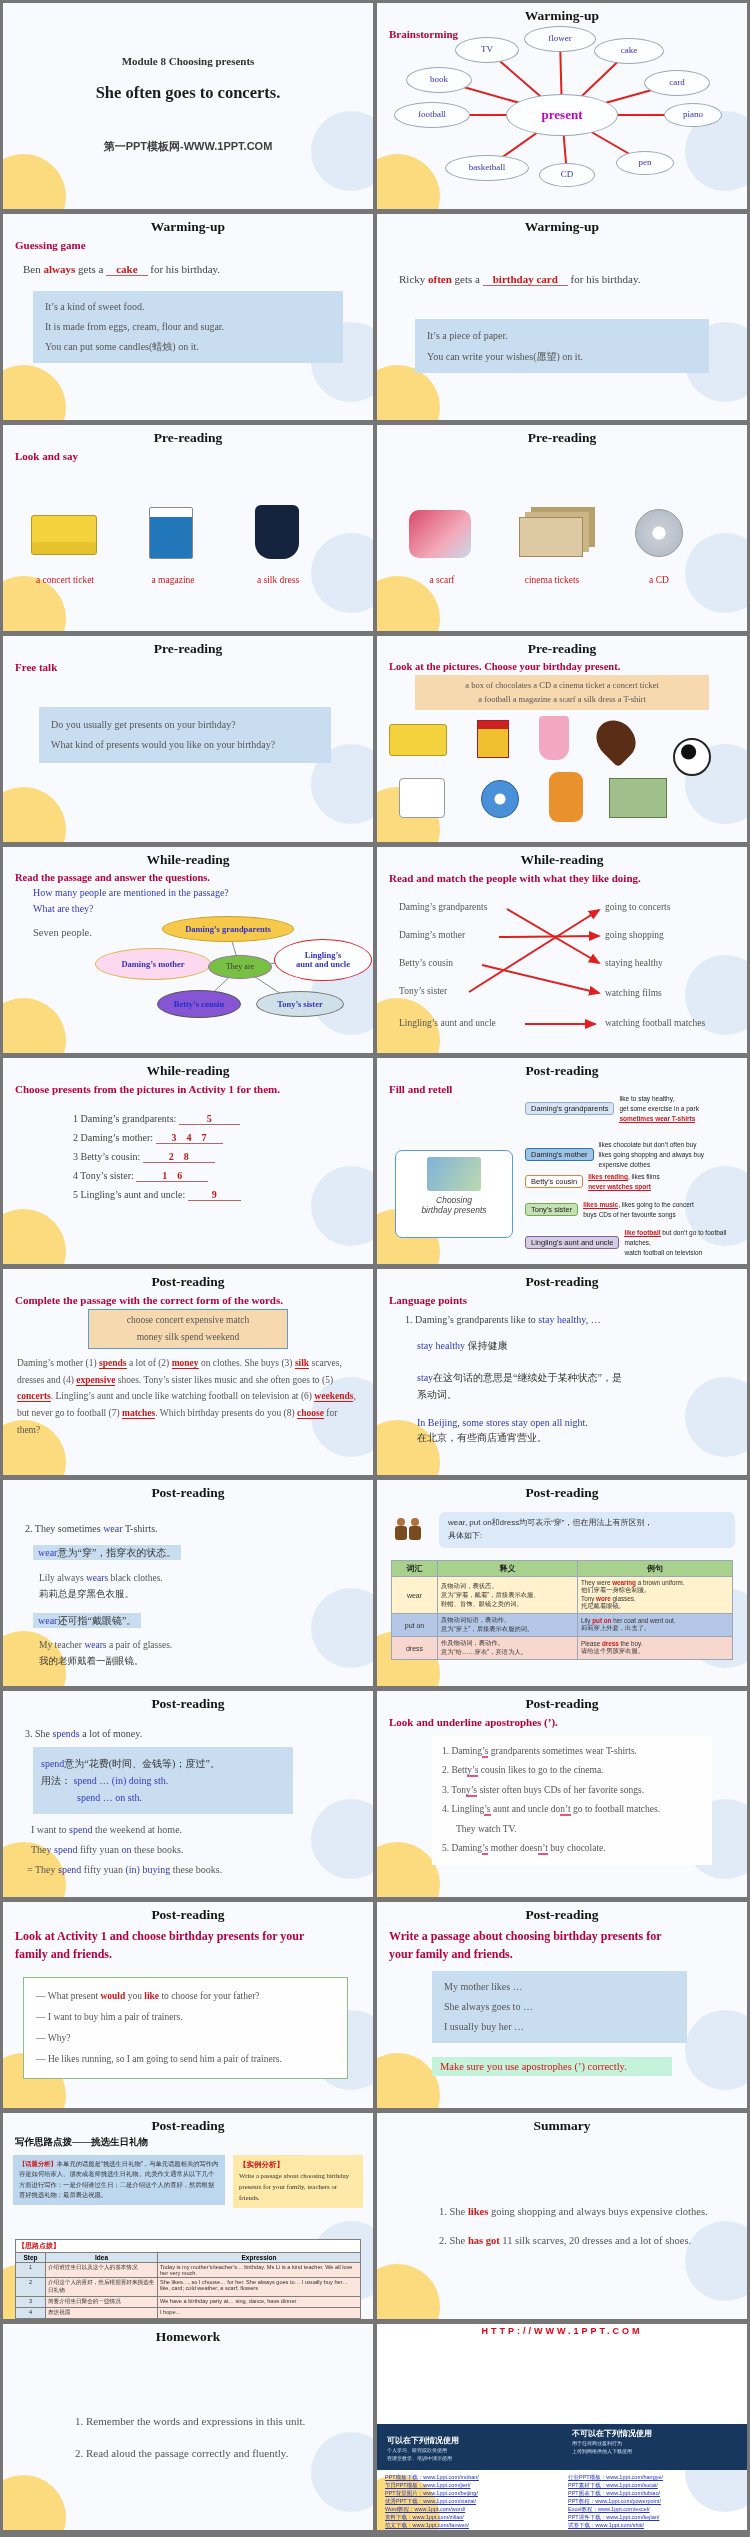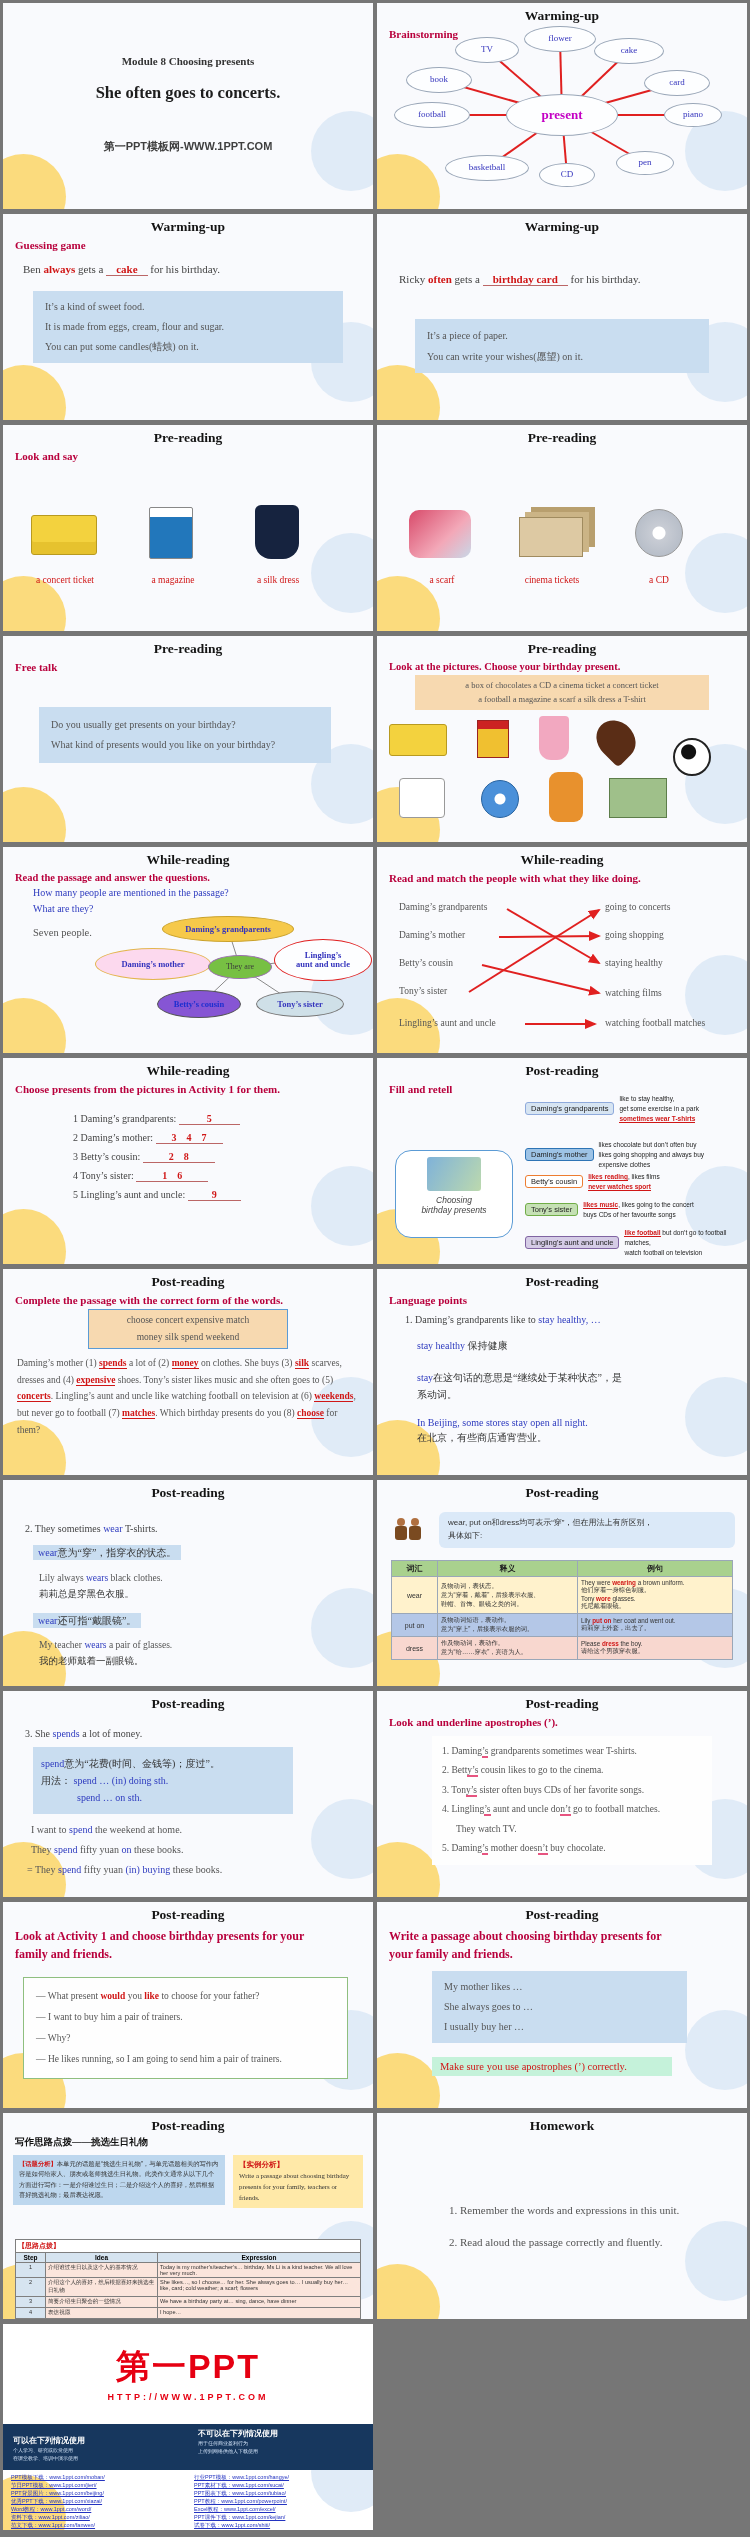--- a/index.html
+++ b/index.html
@@ -206,21 +206,21 @@
   <div class="mrow"><span>2 Daming’s mother:</span> <span class="rul" style="padding:0 16px">3    4    7</span></div>
   <div class="mrow"><span>3 Betty’s cousin:</span> <span class="rul" style="padding:0 26px">2    8</span></div>
   <div class="mrow"><span>4 Tony’s sister:</span> <span class="rul" style="padding:0 26px">1    6</span></div>
   <div class="mrow"><span>5 Lingling’s  aunt and uncle:</span> <span class="rul" style="padding:0 24px">9</span></div>
  </div>
 </div>
 
 <div class="sl">
  <div class="st">Post-reading</div>
  <div class="rh">Fill and retell</div>
- <div class="abs" style="left:18px;top:92px;width:118px;height:88px;border:1.5px solid #5b9bd5;border-radius:16px;background:#fff;text-align:center;padding-top:6px">
+ <div class="abs" style="left:18px;top:92px;width:118px;height:88px;border:1.5px solid #5b9bd5;border-radius:7px;background:#fff;text-align:center;padding-top:6px">
   <div style="width:54px;height:34px;margin:0 auto;background:linear-gradient(120deg,#7fb2d9,#bcd9ae);border-radius:3px"></div>
   <div class="pre" style="font-style:italic;font-size:8.5px;color:#444;margin-top:4px;font-family:'Liberation Sans',sans-serif">Choosing
 birthday presents</div>
  </div>
  <div class="abs" style="left:148px;top:36px;display:flex;gap:5px;align-items:center">
   <span class="blab" style="background:#d6e4f2;border-color:#8faadc">Daming’s grandparents</span>
   <span class="bt"><span class="pre">like to stay healthy,
 get some exercise in a park</span><br><span class="fr">sometimes  wear T-shirts</span></span>
  </div>
  <div class="abs" style="left:148px;top:82px;display:flex;gap:5px;align-items:center">
@@ -408,29 +408,33 @@
    <tr style="font-size:5.6px;color:#333">
               <td style="background:#d6e4f0;text-align:center">4</td>
               <td style="background:#fbe5dc">表达祝愿</td>
               <td style="background:#fbe5dc">I hope…</td>
             </tr>
   </tbody>
         </table>
  </div>
 </div>
 
+<div class="sl">
+ <div class="st">Summary</div>
+ <div class="g" style="margin:72px 0 0 62px;font-size:10.5px"><span>1. She </span><span class="rw">likes</span><span> going  shopping  and always buys expensive clothes.</span></div>
+ <div class="g" style="margin:18px 0 0 62px;font-size:10.5px"><span>2. She </span><span class="rw">has got</span><span> 11 silk scarves, 20 dresses and a lot of shoes.</span></div>
+</div>
 
 <div class="sl">
  <div class="st">Homework</div>
  <div class="g" style="margin:70px 0 0 72px;font-size:11px">1. Remember the words and expressions in this unit.</div>
  <div class="g" style="margin:20px 0 0 72px;font-size:11px">2. Read aloud the passage correctly and fluently.</div>
 </div>
 
 <div class="sl" style="background:#fff">
- <div style="text-align:center;padding-top:20px;font-family:'Liberation Sans',sans-serif;font-weight:bold;font-size:34px;color:#e60012;letter-spacing:2px">第一PPT</div>
  <div style="text-align:center;font-family:'Liberation Sans',sans-serif;font-weight:bold;font-size:9px;color:#e60012;letter-spacing:3px;margin-top:2px">HTTP://WWW.1PPT.COM</div>
  <div class="abs" style="left:0;top:100px;width:370px;height:46px;background:#17375e;display:flex;font-family:'Liberation Sans',sans-serif">
   <div style="flex:1;padding:11px 10px">
    <div style="color:#fff;font-weight:bold;font-size:8px">可以在下列情况使用</div>
    <div style="color:#cfe0f5;font-size:5px;line-height:1.6">个人学习、研究或欣赏使用</div>
    <div style="color:#cfe0f5;font-size:5px;line-height:1.6">在课堂教学、培训中演示使用</div>
   </div>
   <div style="flex:1;padding:4px 10px">
    <div style="color:#fff;font-weight:bold;font-size:8px">不可以在下列情况使用</div>
    <div style="color:#cfe0f5;font-size:5px;line-height:1.6">用于任何商业盈利行为</div>

